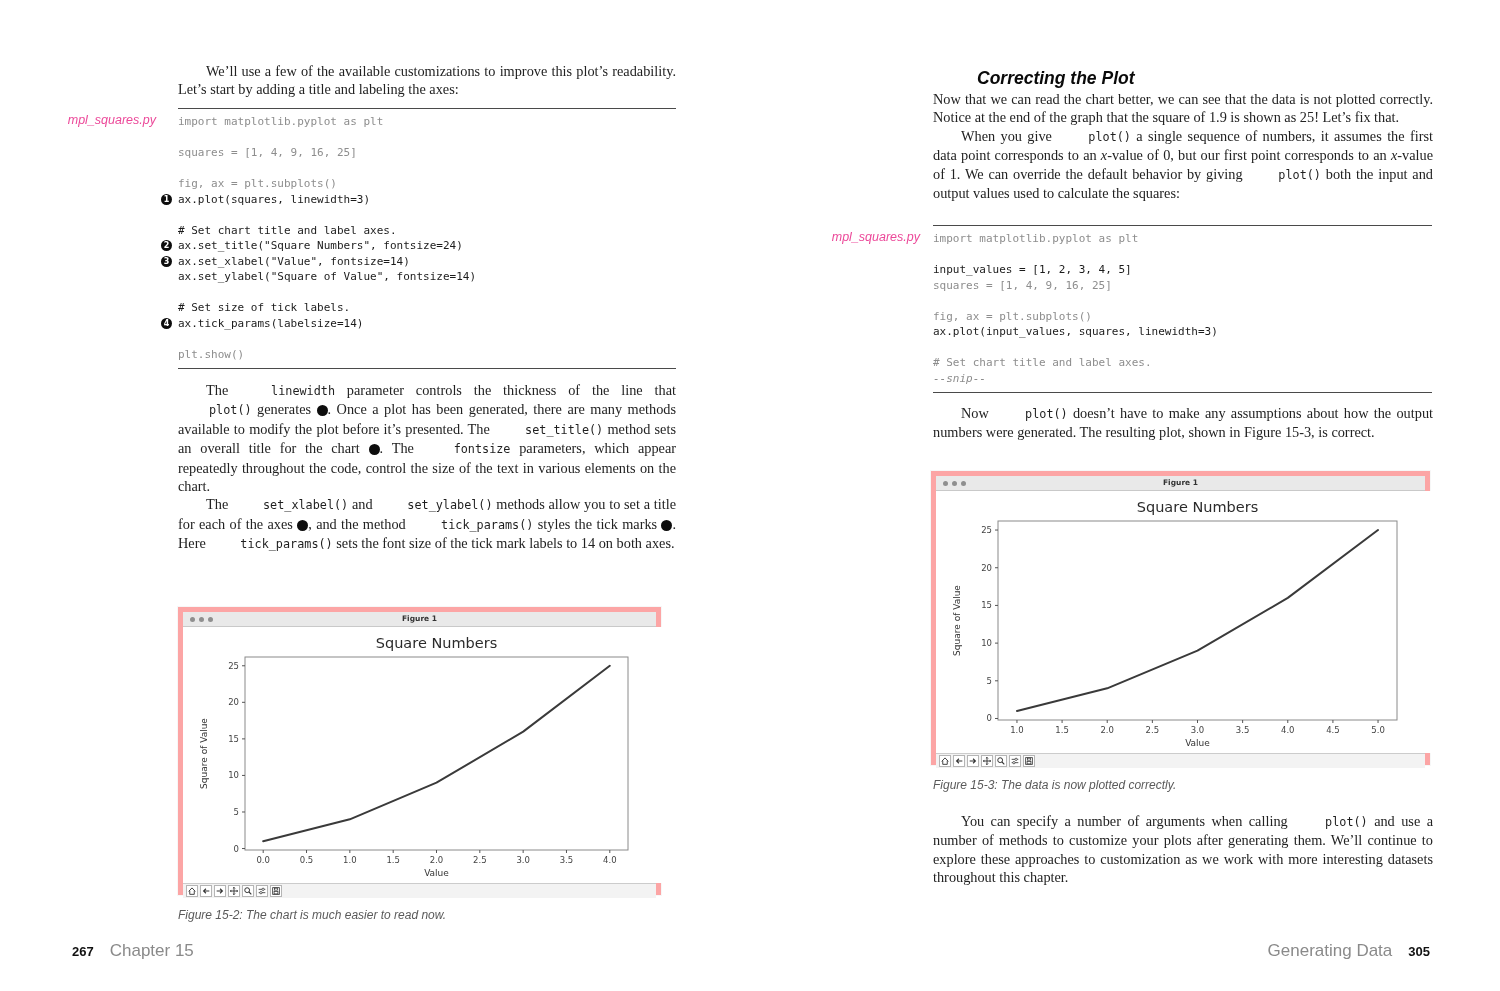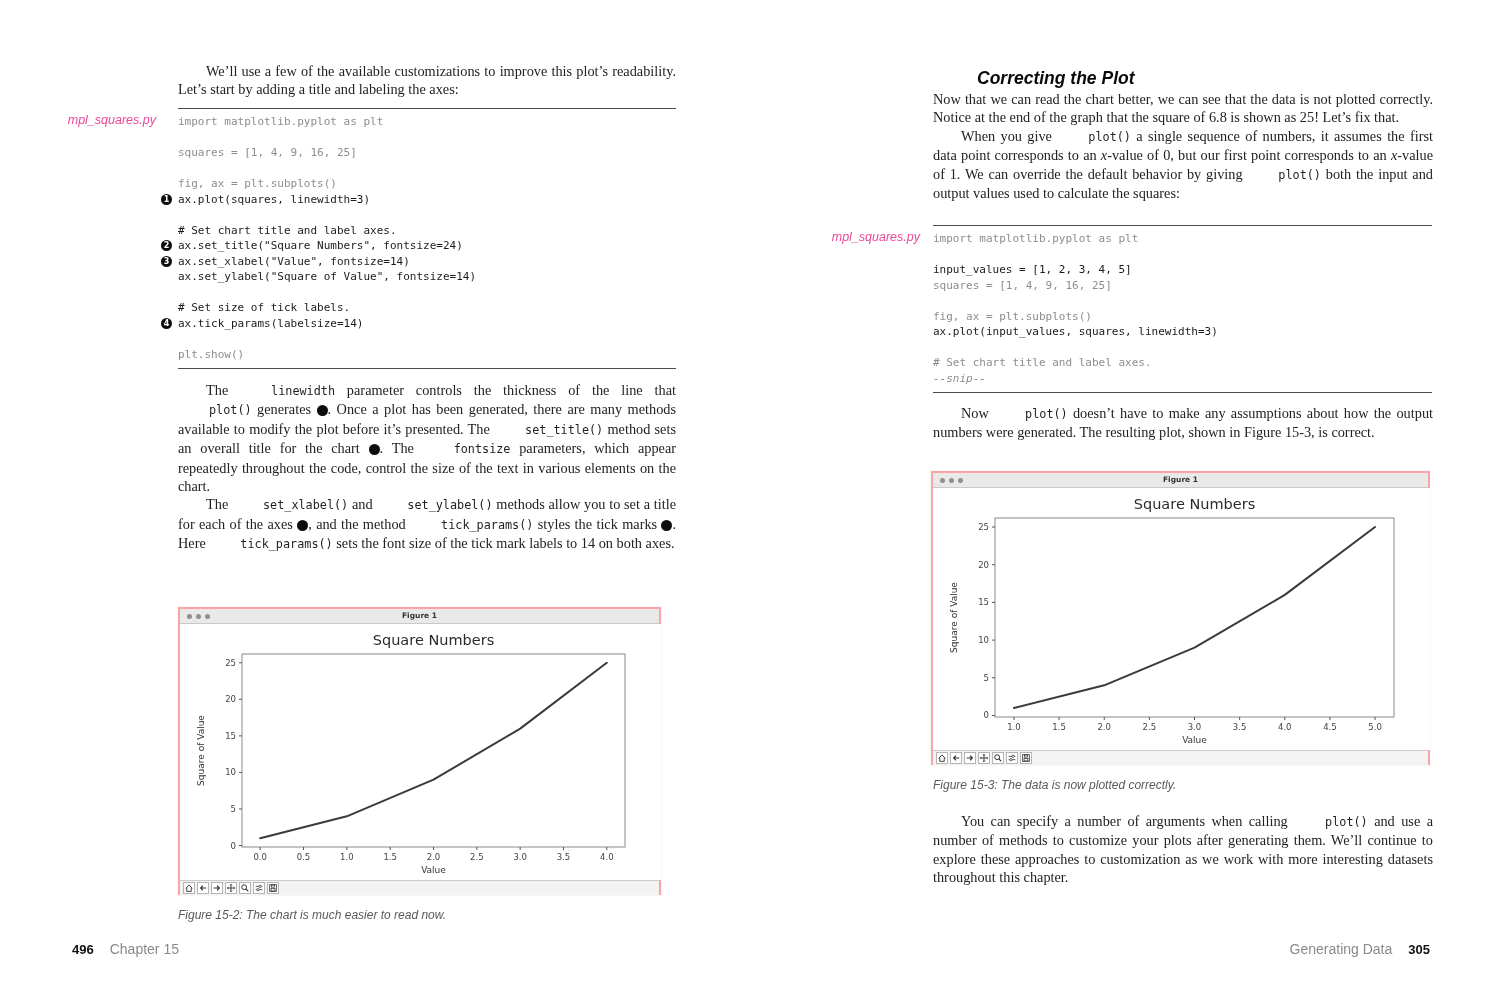--- a/index.html
+++ b/index.html
@@ -35,24 +35,24 @@
 
   .section-heading { font-family:"Liberation Sans", sans-serif; font-weight:bold;
                      font-style:italic; font-size:17.5px; color:#0a0a0a; }
 
   .caption { font-family:"Liberation Sans", sans-serif; font-style:italic;
              font-size:12px; color:#5a5a5a; }
 
   .footer { font-family:"Liberation Sans", sans-serif; display:flex;
             align-items:baseline; gap:16px; }
   .pagenum { font-weight:bold; font-size:13px; color:#111; }
-  .running { font-size:14px; color:#8a8a8a; }
+  .running { font-size:17px; color:#8a8a8a; }
 
   
-  .fig-window { border:2px solid #fca5a5; background:#f9a8d4;
+  .fig-window { border:5px solid #fca5a5; background:#f9a8d4;
                 box-shadow:0 0 0 1px rgba(0,0,0,0.03); }
   .titlebar { height:15px; background:#e9e9e9; border-bottom:1px solid #c9c9c9;
               position:relative; }
   .dots { position:absolute; left:7px; top:5px; display:flex; gap:4px; }
   .dot { width:5px; height:5px; border-radius:50%; background:#8f8f8f; display:inline-block; }
   .wtitle { position:absolute; left:0; right:0; top:2px; text-align:center;
             font-family:"DejaVu Sans", sans-serif; font-size:7.5px; font-weight:bold; color:#333; }
   .chart-svg { display:block; background:#fff; font-family:"DejaVu Sans", sans-serif; }
   .mpl-toolbar { height:15px; background:#f3f3f3; border-top:1px solid #cccccc;
                  display:flex; gap:2px; padding:1px 3px; align-items:center; }
@@ -183,28 +183,28 @@
           <rect x="4.1" y="2.6" width="3.8" height="2.4" fill="none" stroke="#333" stroke-width="0.9"></rect>
           <rect x="3.7" y="6.6" width="4.6" height="2.9" fill="none" stroke="#333" stroke-width="0.9"></rect>
         </svg>
       </span>
     </div>
 </div>
 
 <div class="abs caption" style="left:178px; top:908px; width:498px;">Figure 15-2: The chart is much easier to read now.</div>
 
 <div class="abs footer" style="left:72px; top:941px;">
-  <span class="pagenum">496</span>
+  <span class="pagenum">267</span>
   <span class="running">Chapter 15</span>
 </div>
 
 <div class="abs section-heading" style="left:933px; top:68px;margin-left:44px;">Correcting the Plot</div>
 
 <div class="abs bodytext" style="left:933px; top:90px; width:500px;">
-  <p><span>Now that we can read the chart better, we can see that the data is not plotted correctly. Notice at the end of the graph that the square of 6.8 is shown as 25! Let’s fix that.</span></p>
+  <p><span>Now that we can read the chart better, we can see that the data is not plotted correctly. Notice at the end of the graph that the square of 1.9 is shown as 25! Let’s fix that.</span></p>
   <p class="indent"><span>When you give </span><span class="inline-code">plot()</span><span> a single sequence of numbers, it assumes the first data point corresponds to an </span><span class="it">x</span><span>-value of 0, but our first point corresponds to an </span><span class="it">x</span><span>-value of 1. We can override the default behavior by giving </span><span class="inline-code">plot()</span><span> both the input and output values used to calculate the squares:</span></p>
 </div>
 
 <div class="abs rule" style="left:933px; top:225px; width:499px;"></div>
 
 <div class="abs margin-label" style="left:808px; top:230px; width:112px; text-align:right;">mpl_squares.py</div>
 
 <div class="abs codeblock" style="left:933px; top:231px;">
     <div class="code-line dim"><span class="codetext">import matplotlib.pyplot as plt</span></div>
     <div class="code-line"><span class="codetext">&nbsp;</span></div>

